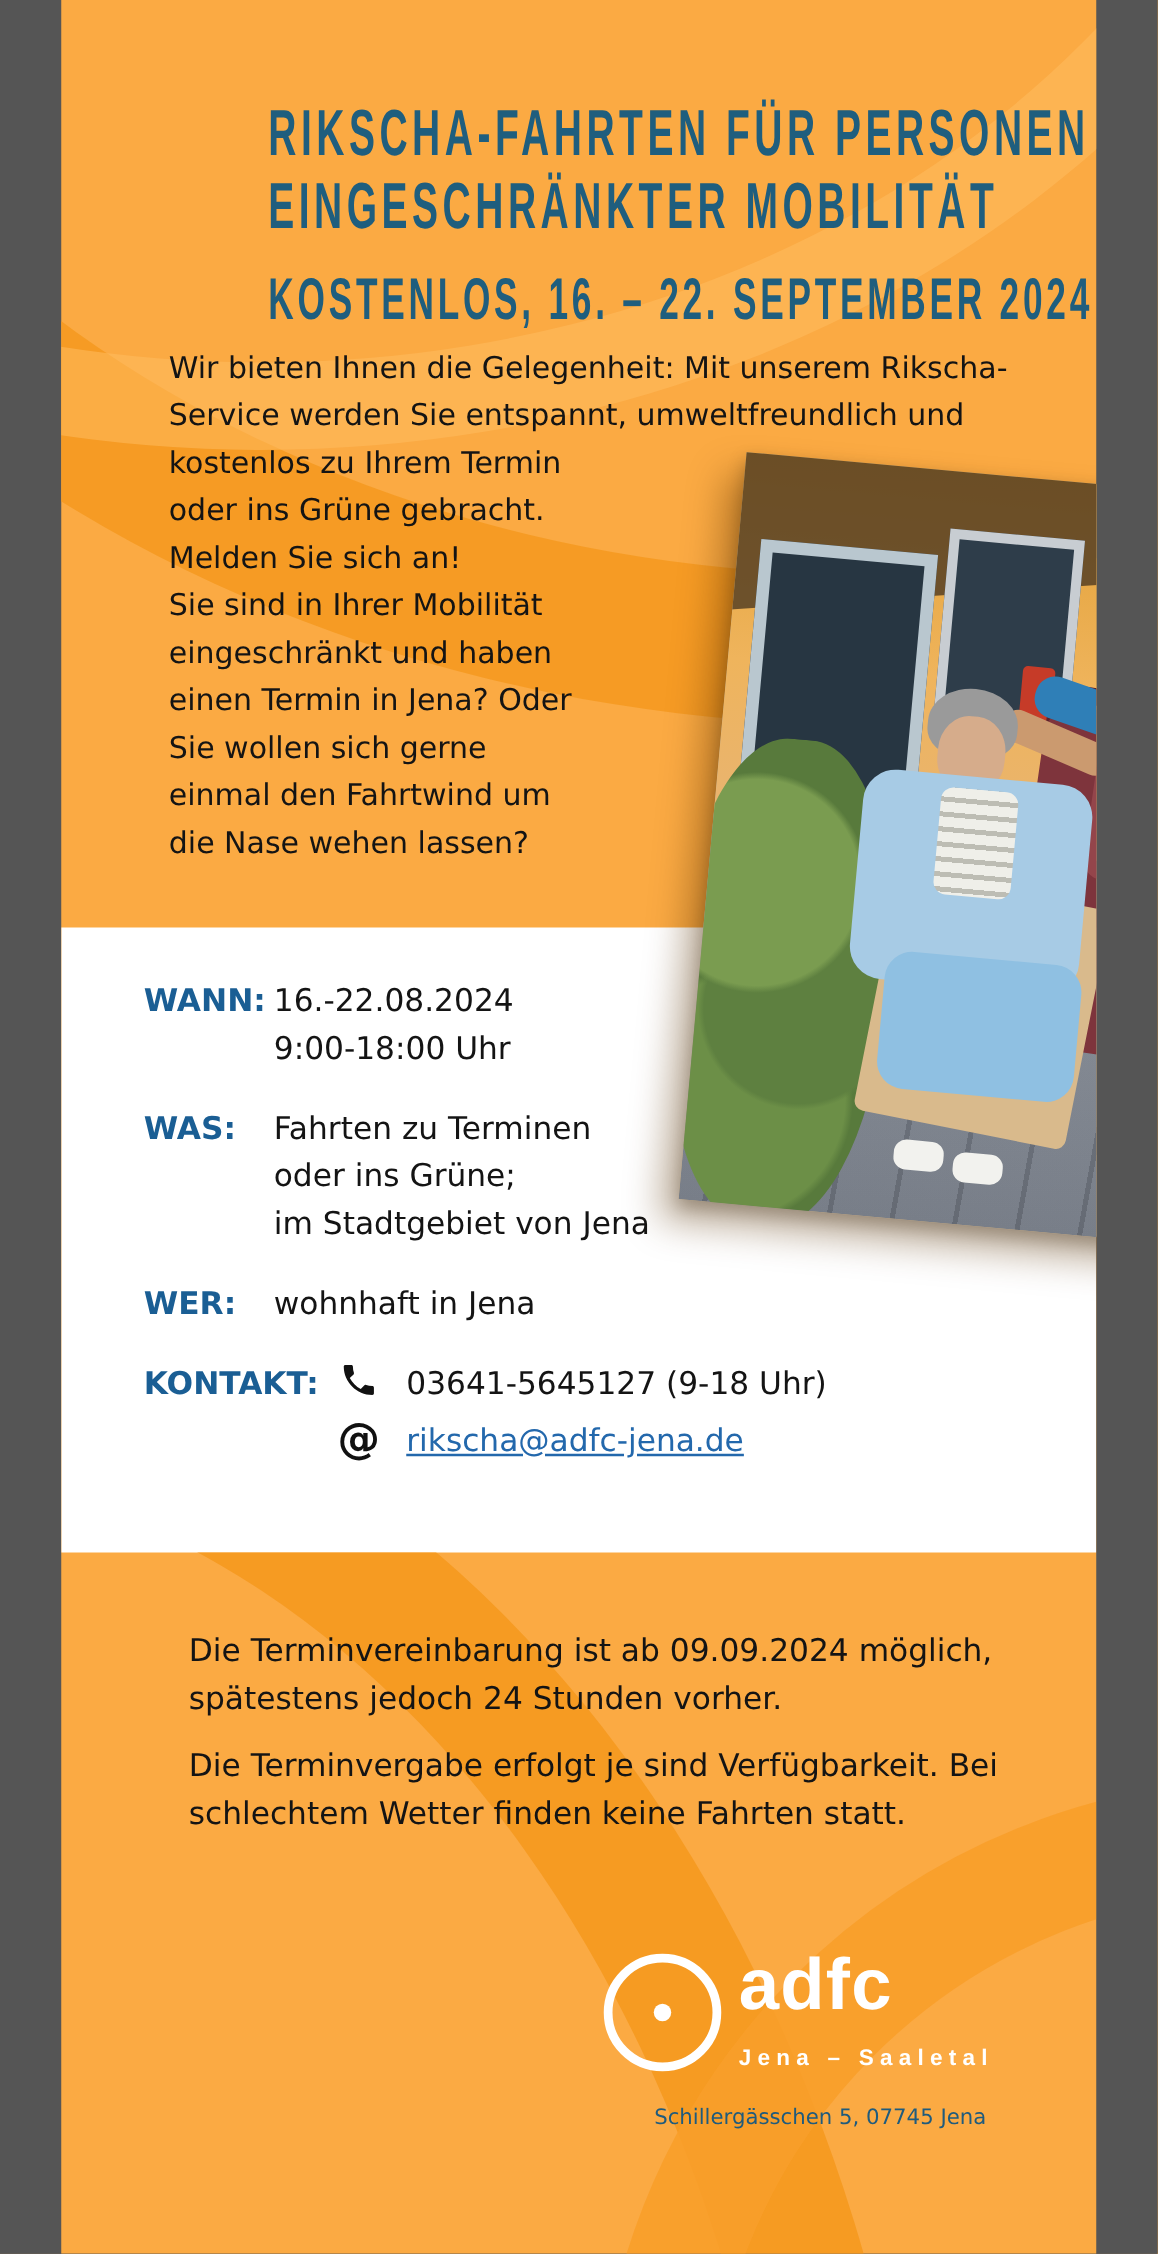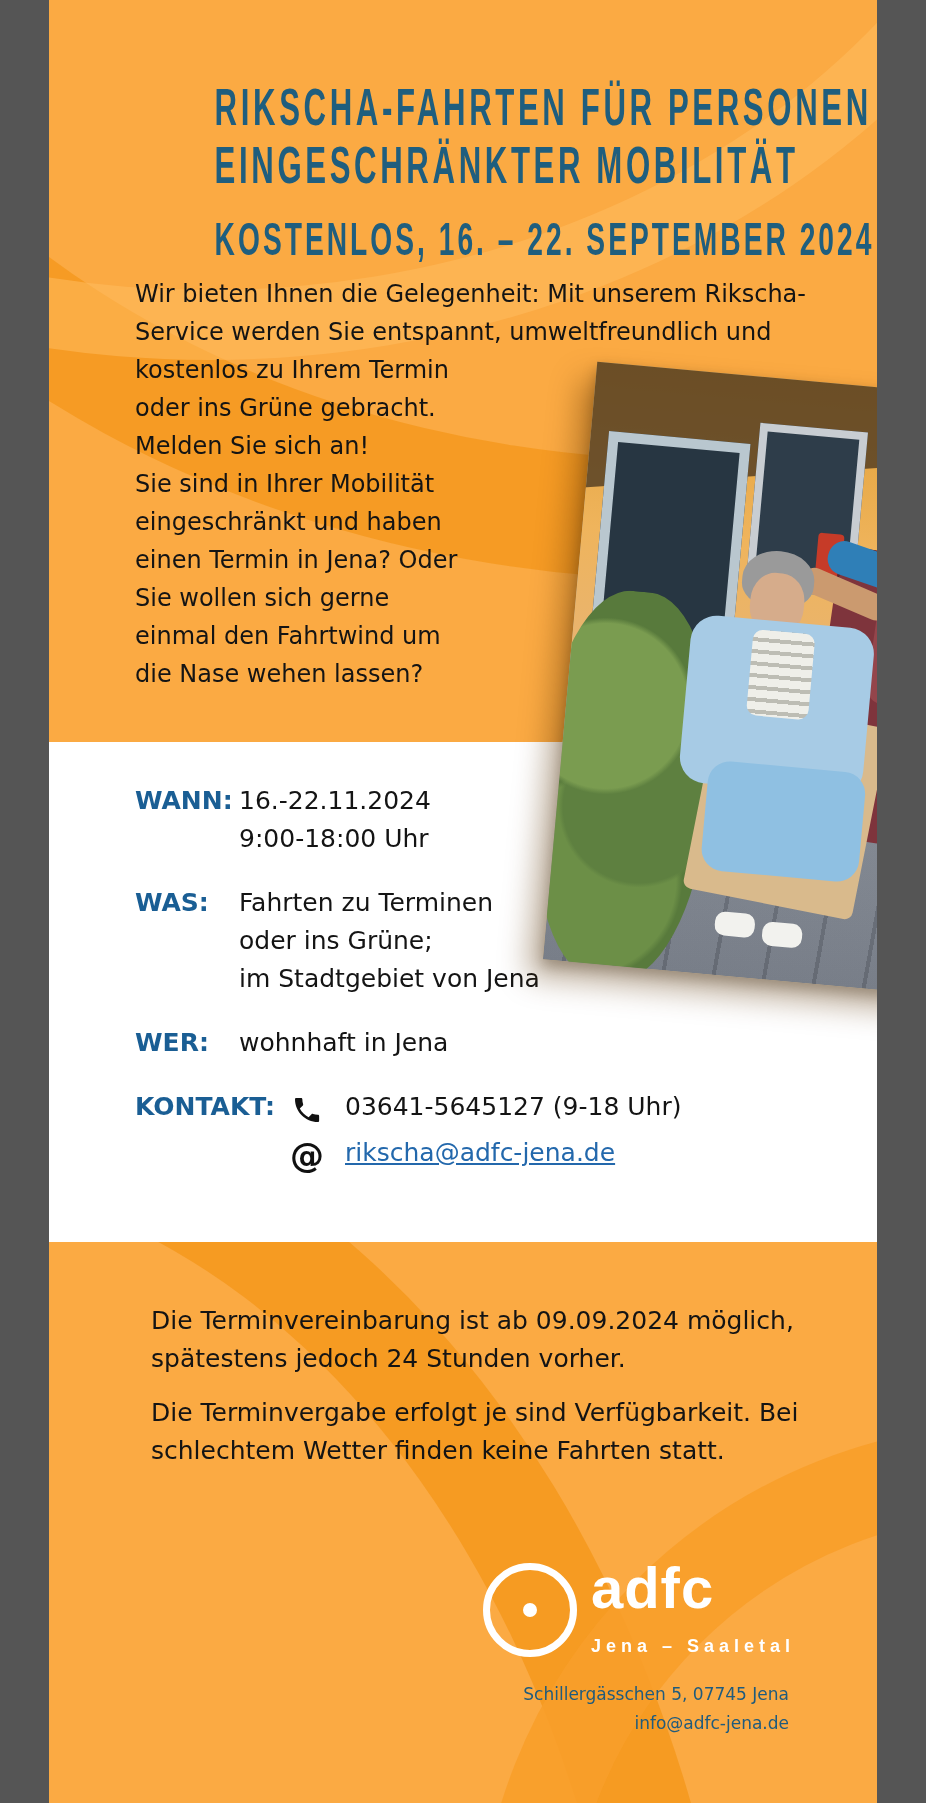--- a/index.html
+++ b/index.html
@@ -72,28 +72,28 @@
   .ph-m-helmet{left:352px; top:52px; width:88px; height:58px; background:#E9ECEC; border-radius:50% 50% 40% 40%;
     border-bottom:5px solid #3A3A3A;}
   .ph-m-face{left:364px; top:96px; width:60px; height:58px; background:#C89468; border-radius:45%;
     box-shadow:inset 0 -12px 0 #C6C9C6, inset 0 10px 0 #2E2E2E;}
   .ph-m-torso{left:330px; top:140px; width:205px; height:168px; background:#2F7FB7; border-radius:22px;}
   .ph-m-arm{left:246px; top:168px; width:130px; height:34px; background:#2F7FB7; border-radius:16px; transform:rotate(14deg);}
   .ph-m-forearm{left:222px; top:196px; width:92px; height:26px; background:#CB9A6F; border-radius:12px; transform:rotate(18deg);}
   .ph-m-jeans{left:408px; top:298px; width:125px; height:130px; background:#4C6E92; border-radius:18px;}
   .ph-handlebar{left:330px; top:236px; width:180px; height:12px; background:#23272B; border-radius:6px; transform:rotate(8deg);}
   
-  .info{padding:40px 0 0 86px; font-size:25px; line-height:38px;}
+  .info{padding:40px 0 0 66px; font-size:25px; line-height:38px;}
   .info-row{display:grid; grid-template-columns:104px 1fr; margin-bottom:26px;}
   .info-label{color:#1A5E94; font-weight:bold;}
   .info-lines div{white-space:nowrap;}
   .contact-row{display:flex; margin-bottom:0;}
   .contact-label{color:#1A5E94; font-weight:bold; width:150px;}
   .contact-lines{display:flex; flex-direction:column; gap:8px;}
-  .contact-line{display:flex; align-items:flex-end; gap:16px;}
+  .contact-line{display:flex; align-items:flex-start; gap:16px;}
   .icon-cell{width:44px; display:flex; justify-content:center; align-items:center;}
   .phone-svg{width:32px; height:32px; fill:#111;}
   .at-glyph{font-size:34px; font-weight:bold; color:#111; line-height:1;}
   .email-link{color:#2368AC; text-decoration:underline; cursor:pointer;}
   
   .terms{position:relative; padding:44px 40px 0 86px; max-width:760px; font-size:25px; line-height:38px;}
   .terms p{margin:16px;}
   .adfc{position:absolute; top:320px; right:82px; display:flex; align-items:center; gap:14px; color:#fff;
     font-family:"Liberation Sans", sans-serif;}
   .wheel{position:relative; width:80px; height:80px; border:7px solid #fff; border-radius:50%;}
@@ -129,21 +129,21 @@
       <p>Sie sind in Ihrer Mobilität eingeschränkt und haben einen Termin in Jena? Oder Sie wollen sich gerne einmal den Fahrtwind um die Nase wehen lassen?</p>
     </div>
   </div>
 
   <div class="sec sec-white">
     <div class="info">
 
       <div class="info-row">
         <div class="info-label">WANN:</div>
         <div class="info-lines">
-          <div>16.-22.11.2024</div>
+          <div>16.-22.08.2024</div>
           <div>9:00-18:00 Uhr</div>
         </div>
       </div>
 
       <div class="info-row">
         <div class="info-label">WAS:</div>
         <div class="info-lines">
           <div>Fahrten zu Terminen</div>
           <div>oder ins Grüne;</div>
           <div>im Stadtgebiet von Jena</div>
@@ -196,21 +196,20 @@
         <div class="hub"></div>
       </div>
       <div class="adfc-text">
         <span class="adfc-word">adfc</span>
         <span class="adfc-sub">Jena – Saaletal</span>
       </div>
     </div>
 
     <div class="address">
       <div>Schillergässchen 5, 07745 Jena</div>
-      <div>info@adfc-jena.de</div>
     </div>
   </div>
 
   <div class="photo" aria-label="Stilisiertes Foto: Ein Fahrer mit Helm und blauem T-Shirt fährt eine Seniorin in einer Fahrrad-Rikscha mit weinrotem Sitz vor einem gelben Gebäude">
     <div class="ph-building"></div>
     <div class="ph-awning"></div>
     <div class="ph-window1"></div>
     <div class="ph-window2"></div>
     <div class="ph-balcony"></div>
 

